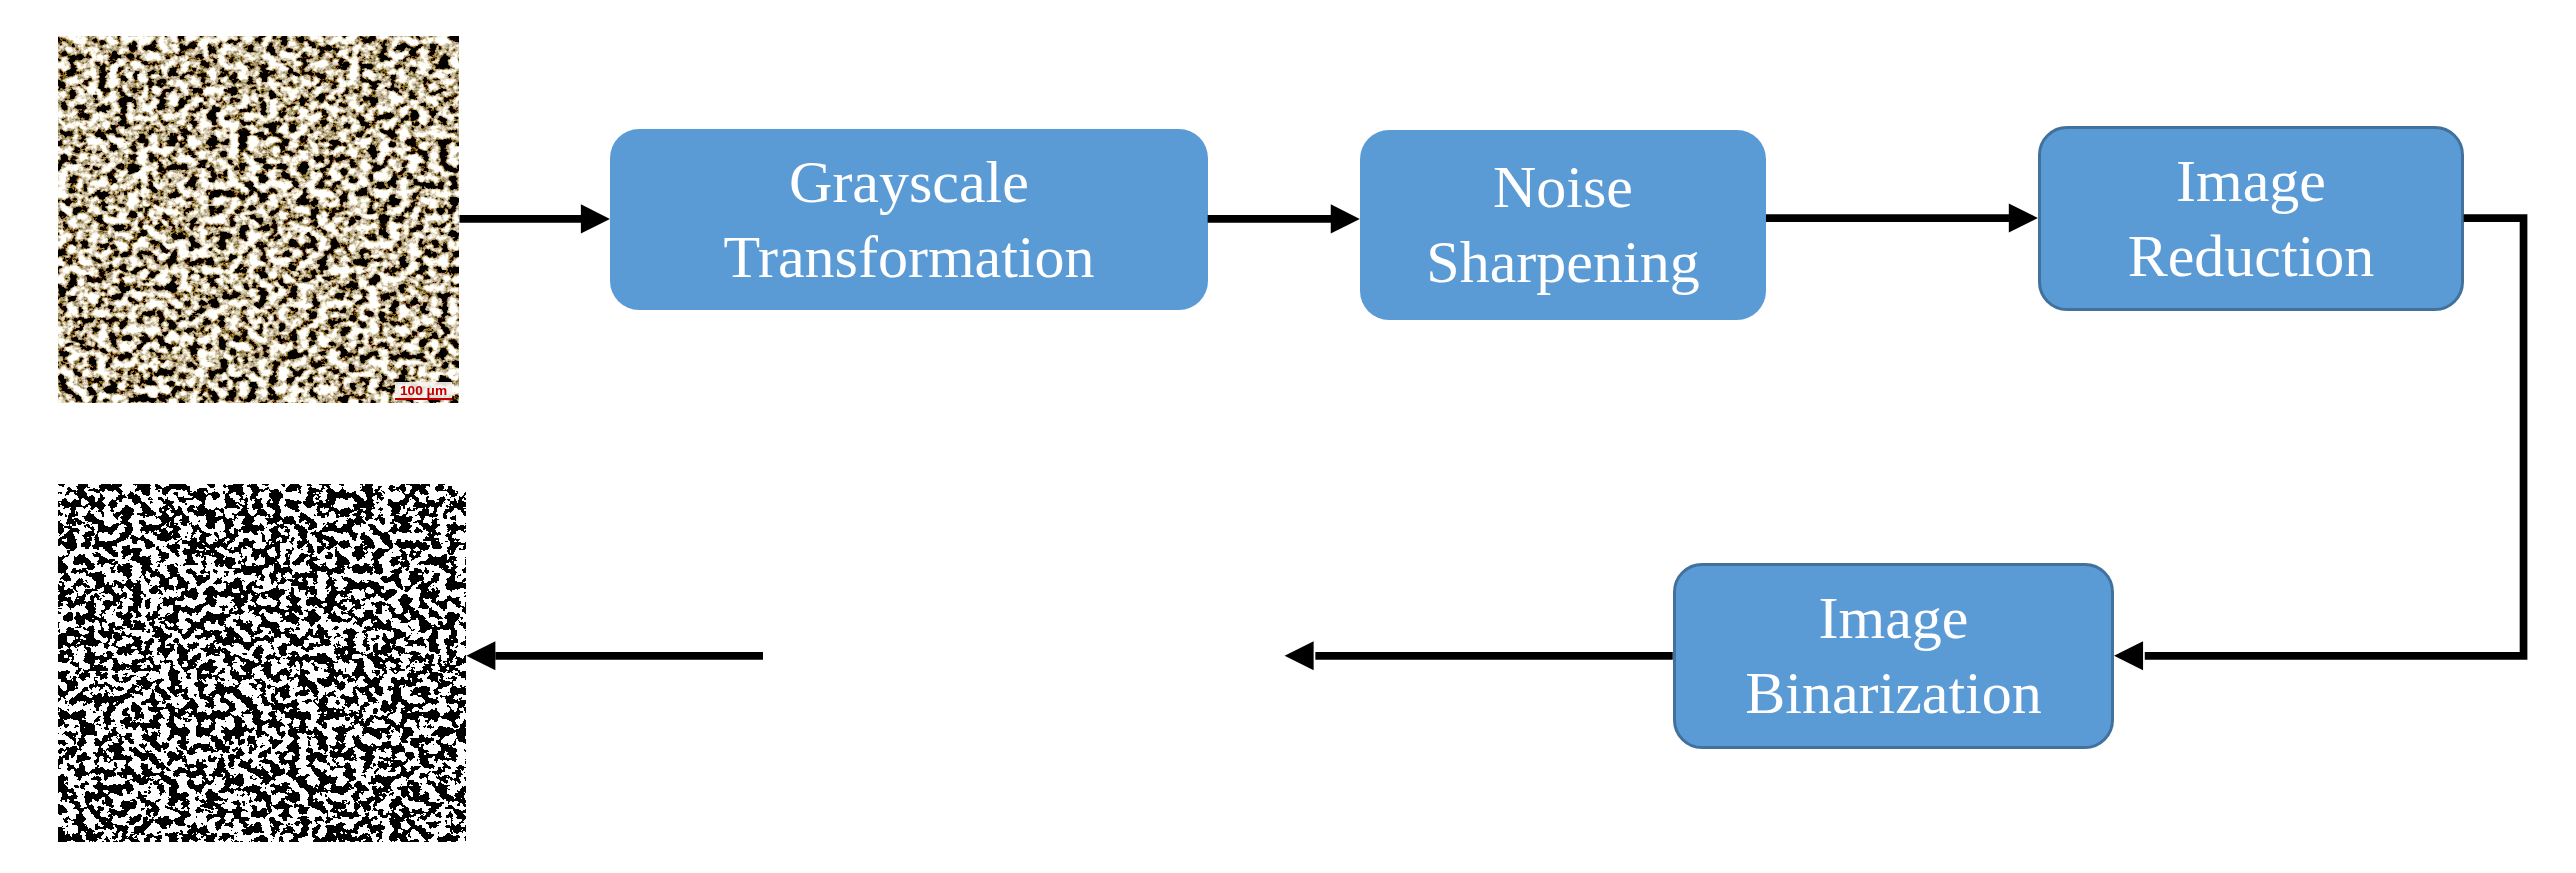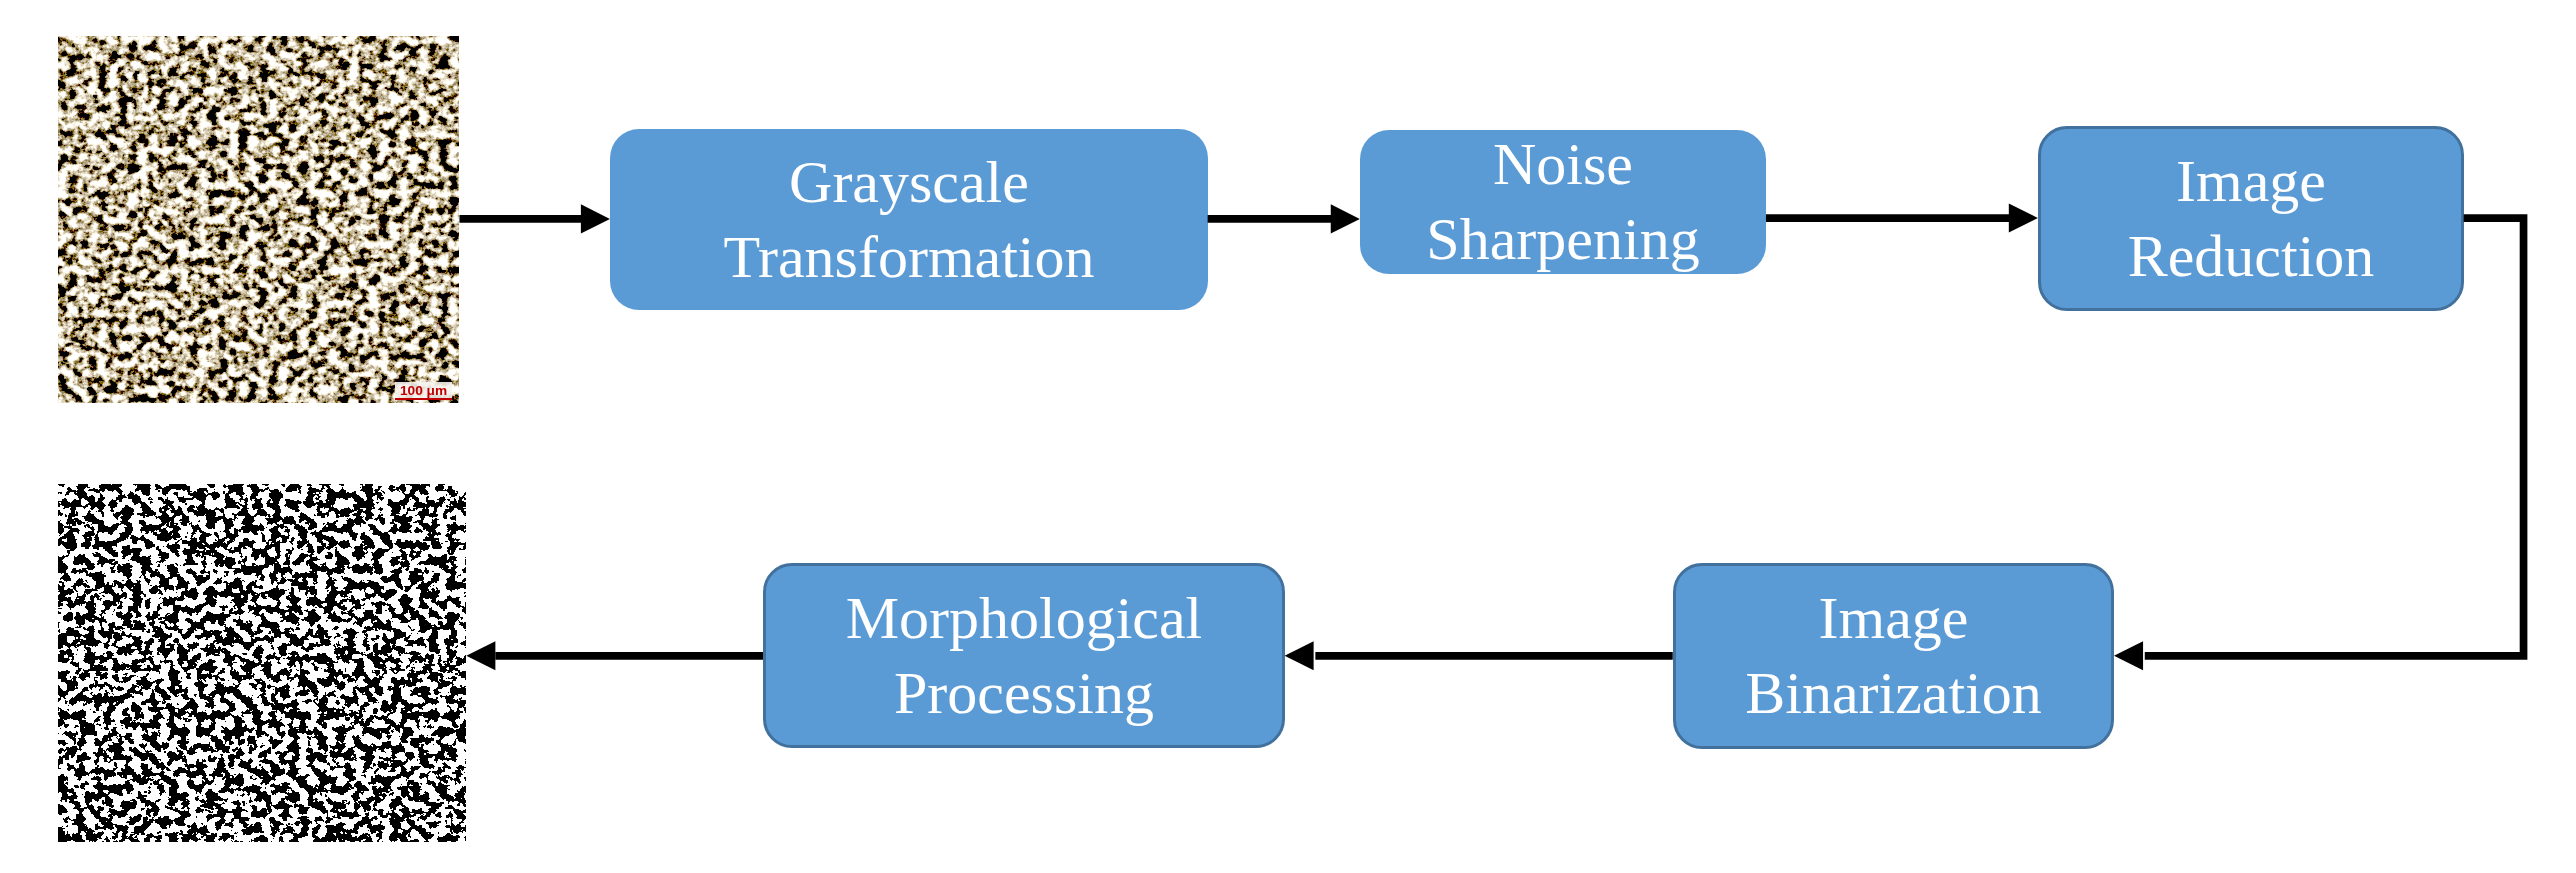--- a/index.html
+++ b/index.html
@@ -89,39 +89,35 @@
       </filter>
       <rect x="0" y="0" width="477" height="419" filter="url(#mic2f)"></rect>
     </svg>
   </div>
 
   <div class="node" style="left:610px;top:129px;width:598px;height:181px;">
     <span class="ln">Grayscale</span>
     <span class="ln">Transformation</span>
   </div>
 
-  <div class="node" style="left:1360px;top:130px;width:406px;height:144px;">
+  <div class="node" style="left:1360px;top:130px;width:406px;height:190px;">
     <span class="ln">Noise</span>
     <span class="ln">Sharpening</span>
   </div>
 
   <div class="node bordered" style="left:2038px;top:126px;width:426px;height:185px;">
     <span class="ln">Image</span>
     <span class="ln">Reduction</span>
   </div>
 
   <div class="node bordered" style="left:1673px;top:563px;width:441px;height:186px;">
     <span class="ln">Image</span>
     <span class="ln">Binarization</span>
   </div>
 
-  <div class="node bordered" style="left:763px;top:563px;width:522px;height:185px;">
-    <span class="ln">Morphological</span>
-    <span class="ln">Processing</span>
-  </div>
 
   <svg id="arrow-layer" aria-hidden="true" viewBox="0 0 3012 1021" width="2576" height="873">
 
     <g>
       <line x1="537" y1="256" x2="682" y2="256"></line>
       <polygon points="713,256 679,239 679,273"></polygon>
     </g>
 
     <g>
       <line x1="1412" y1="256" x2="1558" y2="256"></line>

